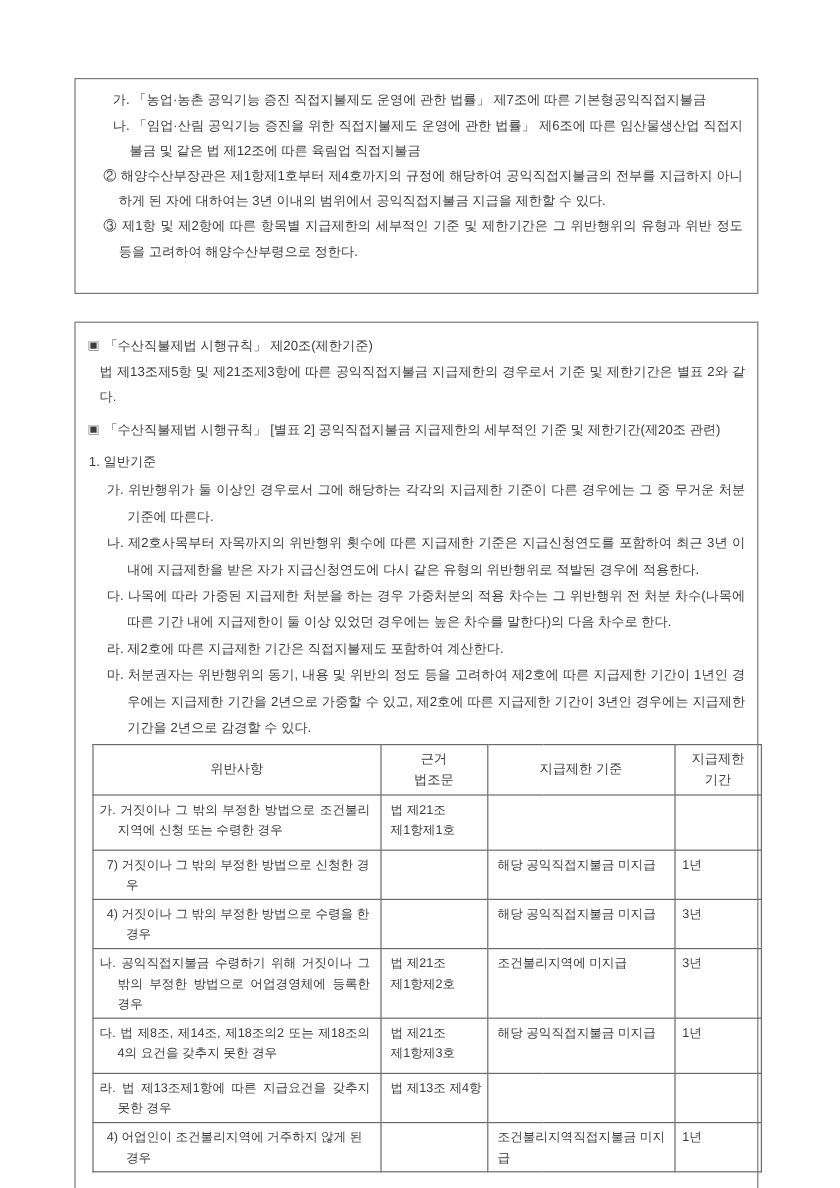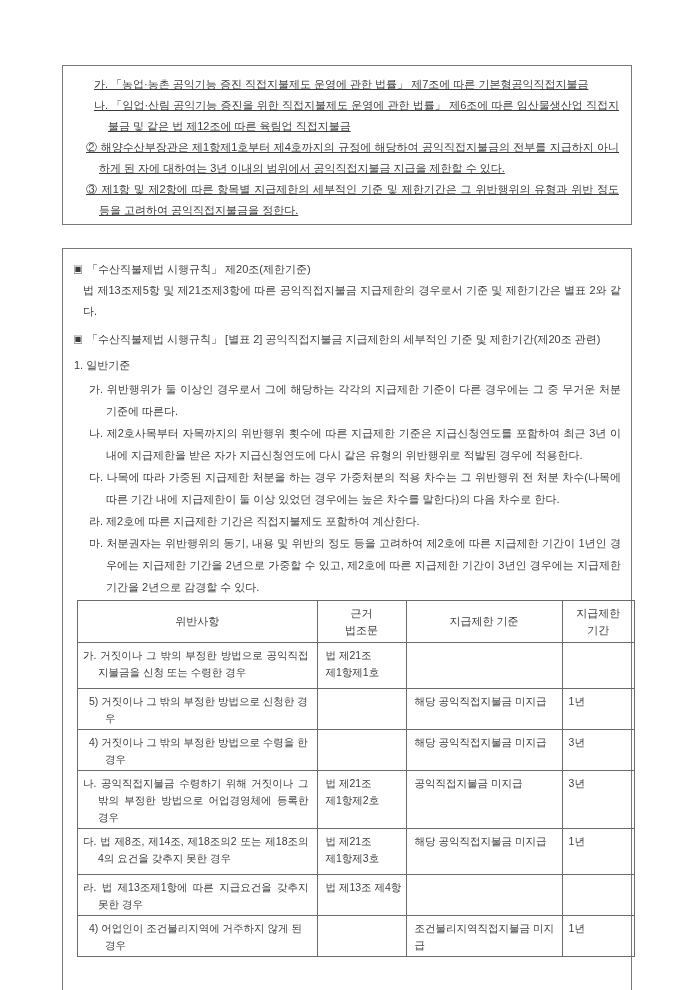--- a/index.html
+++ b/index.html
@@ -14,24 +14,23 @@
   .page { width:700px; height:990px; }
 
   .box {
     margin-left:62px;
     width:570px;
     border:1px solid #787878;
     background:#fff;
   }
   .box1 {
     margin-top:65px;
-    height:160px;
+    height:180px;
     padding:8px 12px 24px 10px;
     font-size:11px;
-    text-decoration:underline;
   }
   .box1 p { line-height:21px; text-align:justify; }
   .b1-sub { padding-left:35px; text-indent:-14px; }
   .b1-num { padding-left:26px; text-indent:-13px; }
 
   .box2 {
     margin-top:23px;
     height:843px;
     padding:9px 10px 8px 10px;
     font-size:11px;
@@ -87,21 +86,21 @@
 </style>
 </head>
 <body>
 
 <div class="page">
 
   <div class="box box1">
     <p class="b1-sub">가. 「농업·농촌 공익기능 증진 직접지불제도 운영에 관한 법률」 제7조에 따른 기본형공익직접지불금</p>
     <p class="b1-sub">나. 「임업·산림 공익기능 증진을 위한 직접지불제도 운영에 관한 법률」 제6조에 따른 임산물생산업 직접지불금 및 같은 법 제12조에 따른 육림업 직접지불금</p>
     <p class="b1-num">② 해양수산부장관은 제1항제1호부터 제4호까지의 규정에 해당하여 공익직접지불금의 전부를 지급하지 아니하게 된 자에 대하여는 3년 이내의 범위에서 공익직접지불금 지급을 제한할 수 있다.</p>
-    <p class="b1-num">③ 제1항 및 제2항에 따른 항목별 지급제한의 세부적인 기준 및 제한기간은 그 위반행위의 유형과 위반 정도 등을 고려하여 공익직접지불금을 정한다.</p>
+    <p class="b1-num">③ 제1항 및 제2항에 따른 항목별 지급제한의 세부적인 기준 및 제한기간은 그 위반행위의 유형과 위반 정도 등을 고려하여 해양수산부령으로 정한다.</p>
   </div>
 
   <div class="box box2">
     <p class="bullet-head">
       <span class="bullet">▣</span><span>「수산직불제법 시행규칙」 제20조(제한기준)</span>
     </p>
     <p class="bullet-body">법 제13조제5항 및 제21조제3항에 따른 공익직접지불금 지급제한의 경우로서 기준 및 제한기간은 별표 2와 같다.</p>
     <p class="bullet-head">
       <span class="bullet">▣</span><span>「수산직불제법 시행규칙」 [별표 2] 공익직접지불금 지급제한의 세부적인 기준 및 제한기간(제20조 관련)</span>
     </p>
@@ -127,43 +126,43 @@
           <th>위반사항</th>
           <th>근거
 법조문</th>
           <th colspan="2">지급제한 기준</th>
           <th>지급제한
 기간</th>
         </tr>
       </thead>
       <tbody>
         <tr class="r-tall">
-          <td class="v-main">가. 거짓이나 그 밖의 부정한 방법으로 공익직접지불금을 신청 또는 수령한 경우</td>
+          <td class="v-main">가. 거짓이나 그 밖의 부정한 방법으로 조건불리지역에 신청 또는 수령한 경우</td>
           <td class="basis">법 제21조
 제1항제1호</td>
           <td colspan="2" class="crit"></td>
           <td class="per"></td>
         </tr>
         <tr class="r-mid">
-          <td class="v-sub">5) 거짓이나 그 밖의 부정한 방법으로 신청한 경우</td>
+          <td class="v-sub">7) 거짓이나 그 밖의 부정한 방법으로 신청한 경우</td>
           <td class="basis"></td>
           <td colspan="2" class="crit">해당 공익직접지불금 미지급</td>
           <td class="per">1년</td>
         </tr>
         <tr class="r-mid">
           <td class="v-sub">4) 거짓이나 그 밖의 부정한 방법으로 수령을 한 경우</td>
           <td class="basis"></td>
           <td colspan="2" class="crit">해당 공익직접지불금 미지급</td>
           <td class="per">3년</td>
         </tr>
         <tr class="r-tall">
           <td class="v-main">나. 공익직접지불금 수령하기 위해 거짓이나 그 밖의 부정한 방법으로 어업경영체에 등록한 경우</td>
           <td class="basis">법 제21조
 제1항제2호</td>
-          <td colspan="2" class="crit">공익직접지불금 미지급</td>
+          <td colspan="2" class="crit">조건불리지역에 미지급</td>
           <td class="per">3년</td>
         </tr>
         <tr class="r-tall">
           <td class="v-main">다. 법 제8조, 제14조, 제18조의2 또는 제18조의4의 요건을 갖추지 못한 경우</td>
           <td class="basis">법 제21조
 제1항제3호</td>
           <td colspan="2" class="crit">해당 공익직접지불금 미지급</td>
           <td class="per">1년</td>
         </tr>
         <tr class="r-ra">

